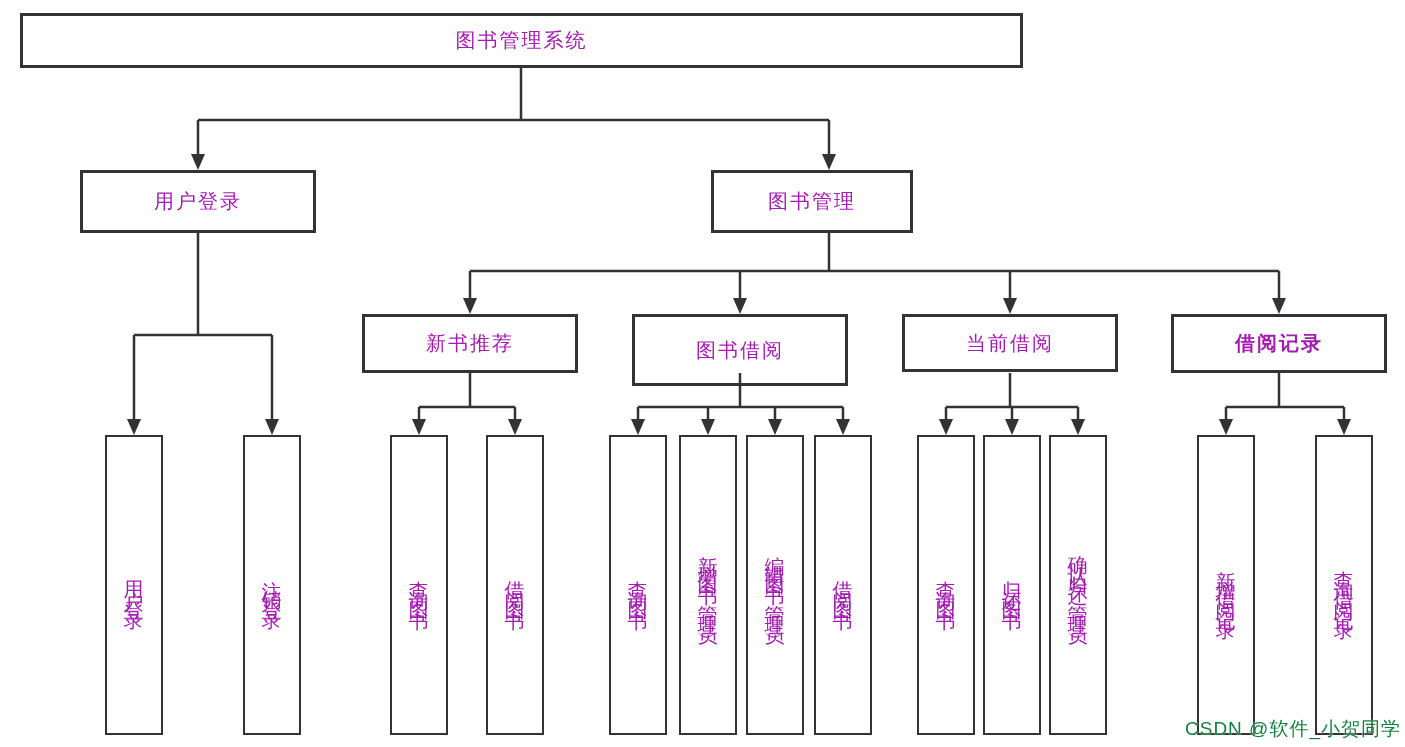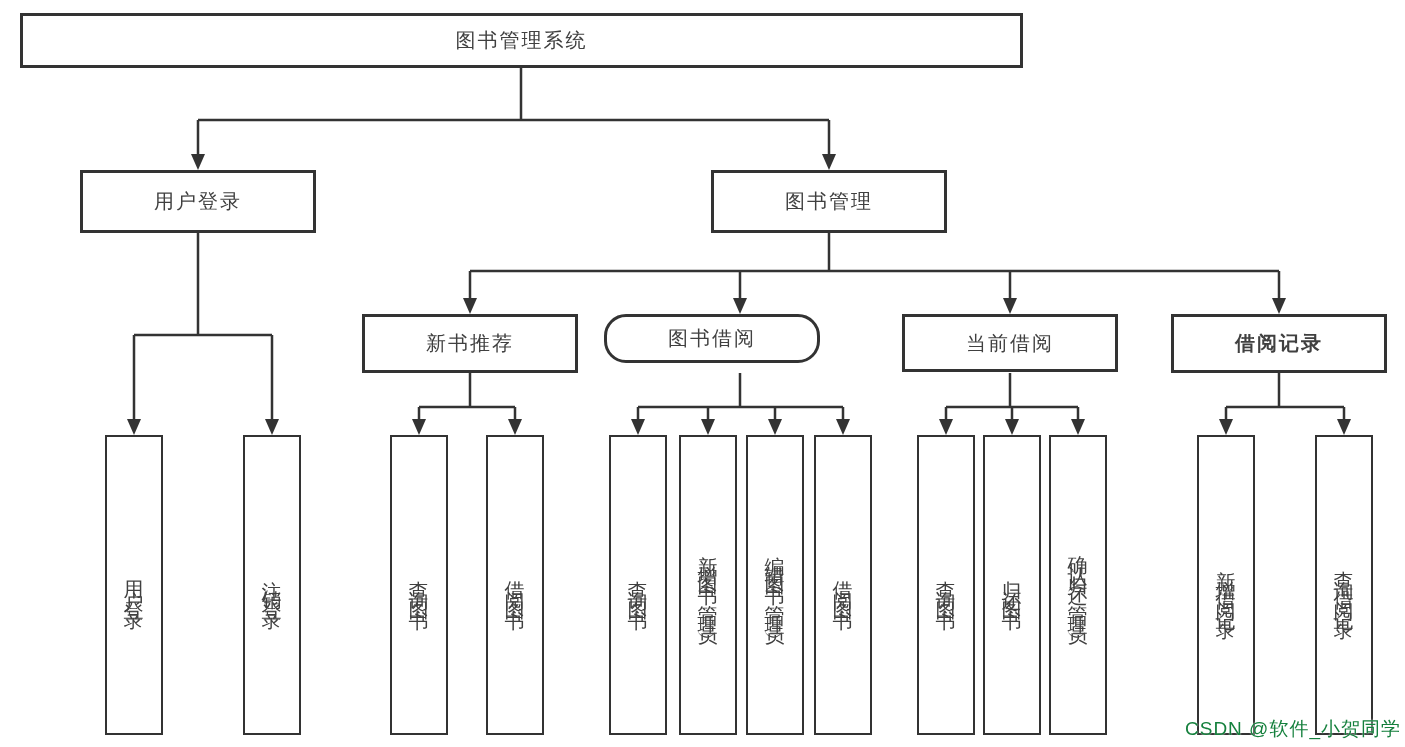--- a/index.html
+++ b/index.html
@@ -16,21 +16,21 @@
     overflow: hidden;
   }
   .box {
     position: absolute;
     box-sizing: border-box;
     background: #ffffff;
     border: 3px solid #333333;
     display: flex;
     align-items: center;
     justify-content: center;
-    color: #404040;
+    color: #a21caf;
     font-size: 20px;
     letter-spacing: 2px;
     white-space: nowrap;
   }
   .leaf {
     border-width: 2.5px;
   }
   .leaf .vtext {
     writing-mode: vertical-rl;
     text-orientation: mixed;
@@ -62,28 +62,28 @@
 
 <div id="stage">
 
   <div class="box" style="left:20px; top:13px; width:1003px; height:55px;">
     <span>图书管理系统</span>
   </div>
 
   <div class="box" style="left:80px; top:170px; width:236px; height:63px;">
     <span>用户登录</span>
   </div>
-  <div class="box" style="left:711px; top:170px; width:236px; height:63px;">
+  <div class="box" style="left:711px; top:170px; width:202px; height:63px;">
     <span>图书管理</span>
   </div>
 
   <div class="box" style="left:362px; top:314px; width:216px; height:59px;">
     <span>新书推荐</span>
   </div>
-  <div class="box" style="left:604px; top:314px; width:216px; height:49px;border-radius:22px;">
+  <div class="box" style="left:632px; top:314px; width:216px; height:72px;">
     <span>图书借阅</span>
   </div>
   <div class="box" style="left:902px; top:314px; width:216px; height:58px;">
     <span>当前借阅</span>
   </div>
   <div class="box" style="left:1171px; top:314px; width:216px; height:59px;font-weight:bold;">
     <span>借阅记录</span>
   </div>
 
   <div class="box leaf" style="left:105px; top:435px; width:58px; height:300px;">

